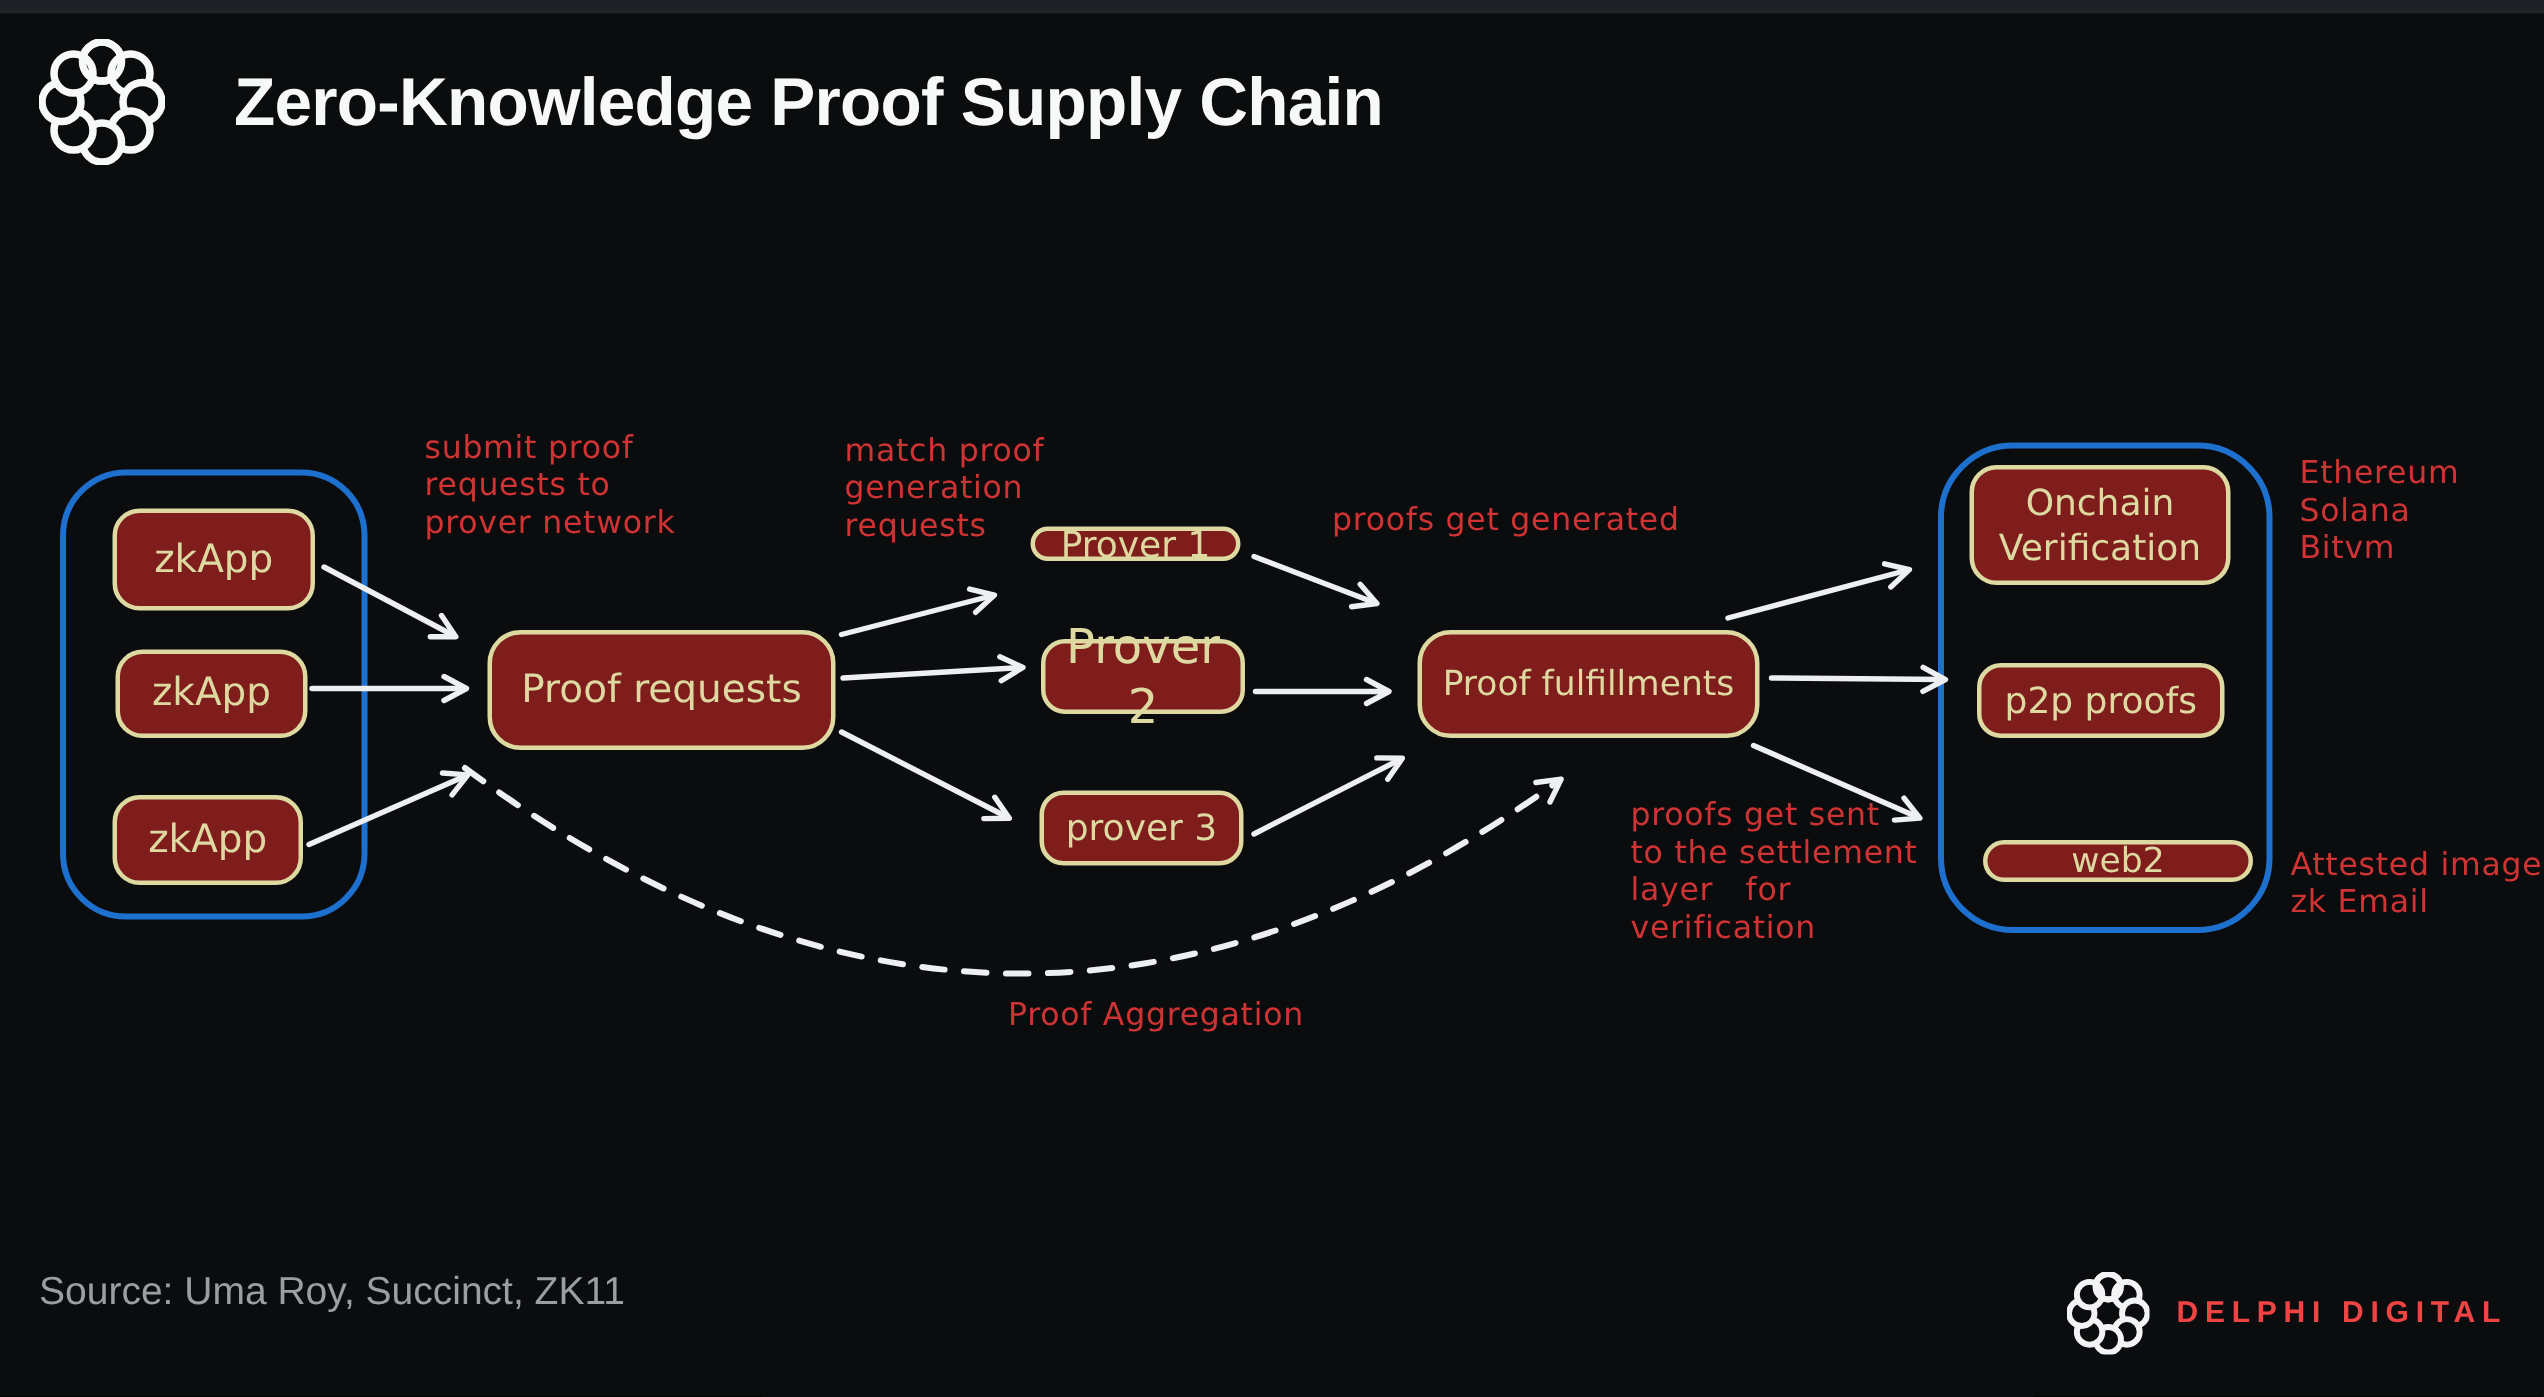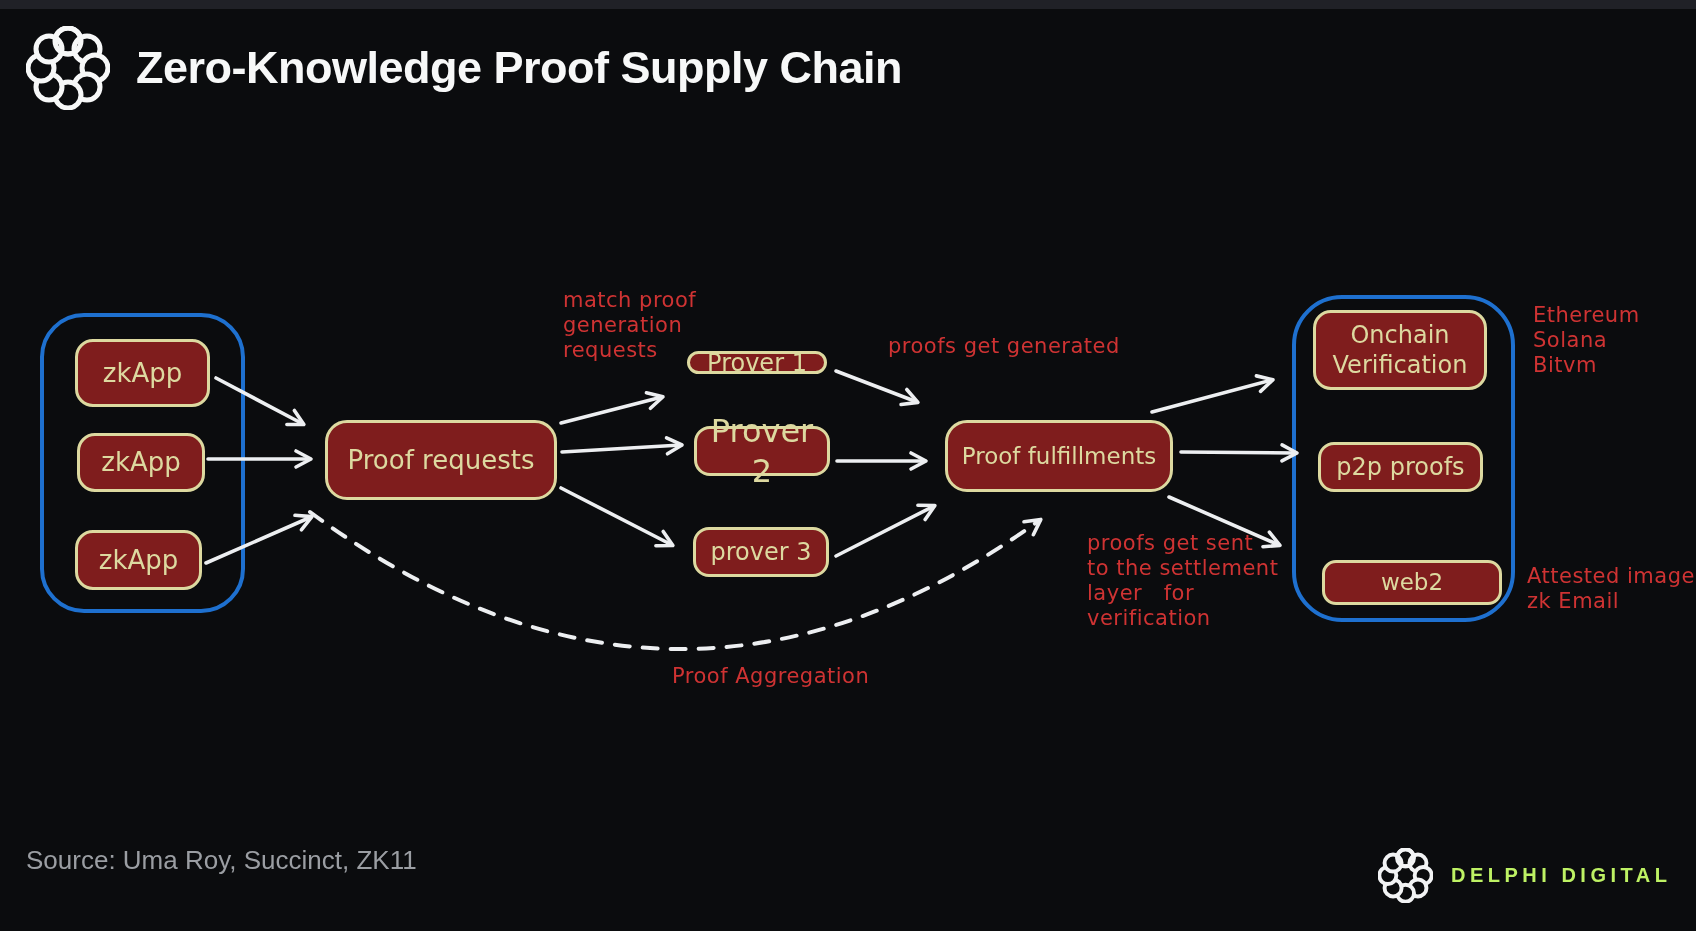--- a/index.html
+++ b/index.html
@@ -7,21 +7,21 @@
     --arrow:#edeff1; --title:#f7f8f8; --muted:#9b9ea3;
   }
   html,body{margin:0;padding:0;background:#000;}
   .canvas{
     position:relative; width:1696px; height:931px; overflow:hidden;
     background:var(--bg);
     font-family:"DejaVu Sans",sans-serif;
   }
   .top-strip{position:absolute;left:0;top:0;width:100%;height:9px;background:#202127;}
   
-  .header{position:absolute;left:26px;top:26px;display:flex;align-items:center;gap:26px;}
+  .header{position:absolute;left:26px;top:26px;display:flex;align-items:center;gap:46px;}
   .logo-knot{display:block;}
   .title{
     margin:0;font-family:"Liberation Sans",sans-serif;font-weight:700;
     font-size:45px;letter-spacing:-0.5px;color:var(--title);white-space:nowrap;
   }
   
   .group{position:absolute;border:4px solid var(--blue);background:transparent;box-sizing:border-box;}
   .group.left-group{left:40px;top:313px;width:205px;height:300px;border-radius:44px;}
   .group.right-group{left:1292px;top:295px;width:223px;height:327px;border-radius:50px;}
   
@@ -34,21 +34,21 @@
   .node-zkapp1{left:75px;top:339px;width:135px;height:68px;border-radius:18px;font-size:26px;}
   .node-zkapp2{left:77px;top:433px;width:128px;height:59px;border-radius:18px;font-size:26px;}
   .node-zkapp3{left:75px;top:530px;width:127px;height:60px;border-radius:18px;font-size:26px;}
   .node-proof-requests{left:325px;top:420px;width:232px;height:80px;border-radius:22px;font-size:26px;justify-content:center;}
   .node-prover1{left:687px;top:351px;width:140px;height:23px;border-radius:12px;font-size:24px;}
   .node-prover2{left:694px;top:426px;width:136px;height:50px;border-radius:16px;font-size:32px;}
   .node-prover3{left:693px;top:527px;width:136px;height:50px;border-radius:16px;font-size:24px;}
   .node-fulfillments{left:945px;top:420px;width:228px;height:72px;border-radius:22px;font-size:23px;}
   .node-onchain{left:1313px;top:310px;width:174px;height:80px;border-radius:18px;font-size:24px;}
   .node-p2p{left:1318px;top:442px;width:165px;height:50px;border-radius:16px;font-size:24px;}
-  .node-web2{left:1322px;top:560px;width:180px;height:45px;border-radius:14px;font-size:23px;}
+  .node-web2{left:1322px;top:560px;width:180px;height:28px;border-radius:14px;font-size:23px;}
   
   .ann{
     position:absolute;color:var(--red);font-size:21px;line-height:25px;
     font-weight:500;white-space:pre-wrap;z-index:3;letter-spacing:0.5px;
   }
   .ann-submit{left:283px;top:286px;}
   .ann-match{left:563px;top:288px;}
   .ann-generated{left:888px;top:334px;}
   .ann-sent{left:1087px;top:531px;}
   .ann-aggregation{left:672px;top:664px;}
@@ -58,21 +58,21 @@
   .arrows{position:absolute;left:0;top:0;z-index:4;pointer-events:none;}
   .arrows line,.arrows path{stroke:var(--arrow);stroke-width:3.6;fill:none;stroke-linecap:round;}
   .arrows path.dashed{stroke-dasharray:15 13;stroke-width:4;}
   
   .source{
     position:absolute;left:26px;top:845px;color:var(--muted);
     font-family:"Liberation Sans",sans-serif;font-size:26px;z-index:3;
   }
   .brand{position:absolute;left:1378px;top:848px;display:flex;align-items:center;gap:18px;z-index:3;}
   .brand-text{
-    color:#bef264;font-family:"Liberation Sans",sans-serif;font-weight:700;
+    color:#ef4444;font-family:"Liberation Sans",sans-serif;font-weight:700;
     font-size:20px;letter-spacing:4.5px;white-space:nowrap;
   }
 </style>
 </head>
 <body>
 
 <div class="canvas">
   <div class="top-strip"></div>
 
   <div class="header">
@@ -101,20 +101,23 @@
   <div class="node node-proof-requests"><span>Proof requests</span></div>
   <div class="node node-prover1"><span>Prover 1</span></div>
   <div class="node node-prover2"><span>Prover 2</span></div>
   <div class="node node-prover3"><span>prover 3</span></div>
   <div class="node node-fulfillments"><span>Proof fulfillments</span></div>
   <div class="node node-onchain"><span>Onchain
 Verification</span></div>
   <div class="node node-p2p"><span>p2p proofs</span></div>
   <div class="node node-web2"><span>web2</span></div>
 
+  <div class="ann ann-submit">submit proof
+requests to
+prover network</div>
   <div class="ann ann-match">match proof
 generation
 requests</div>
   <div class="ann ann-generated">proofs get generated</div>
   <div class="ann ann-sent">proofs get sent
 to the settlement
 layer   for
 verification</div>
   <div class="ann ann-aggregation">Proof Aggregation</div>
   <div class="ann ann-chains">Ethereum

